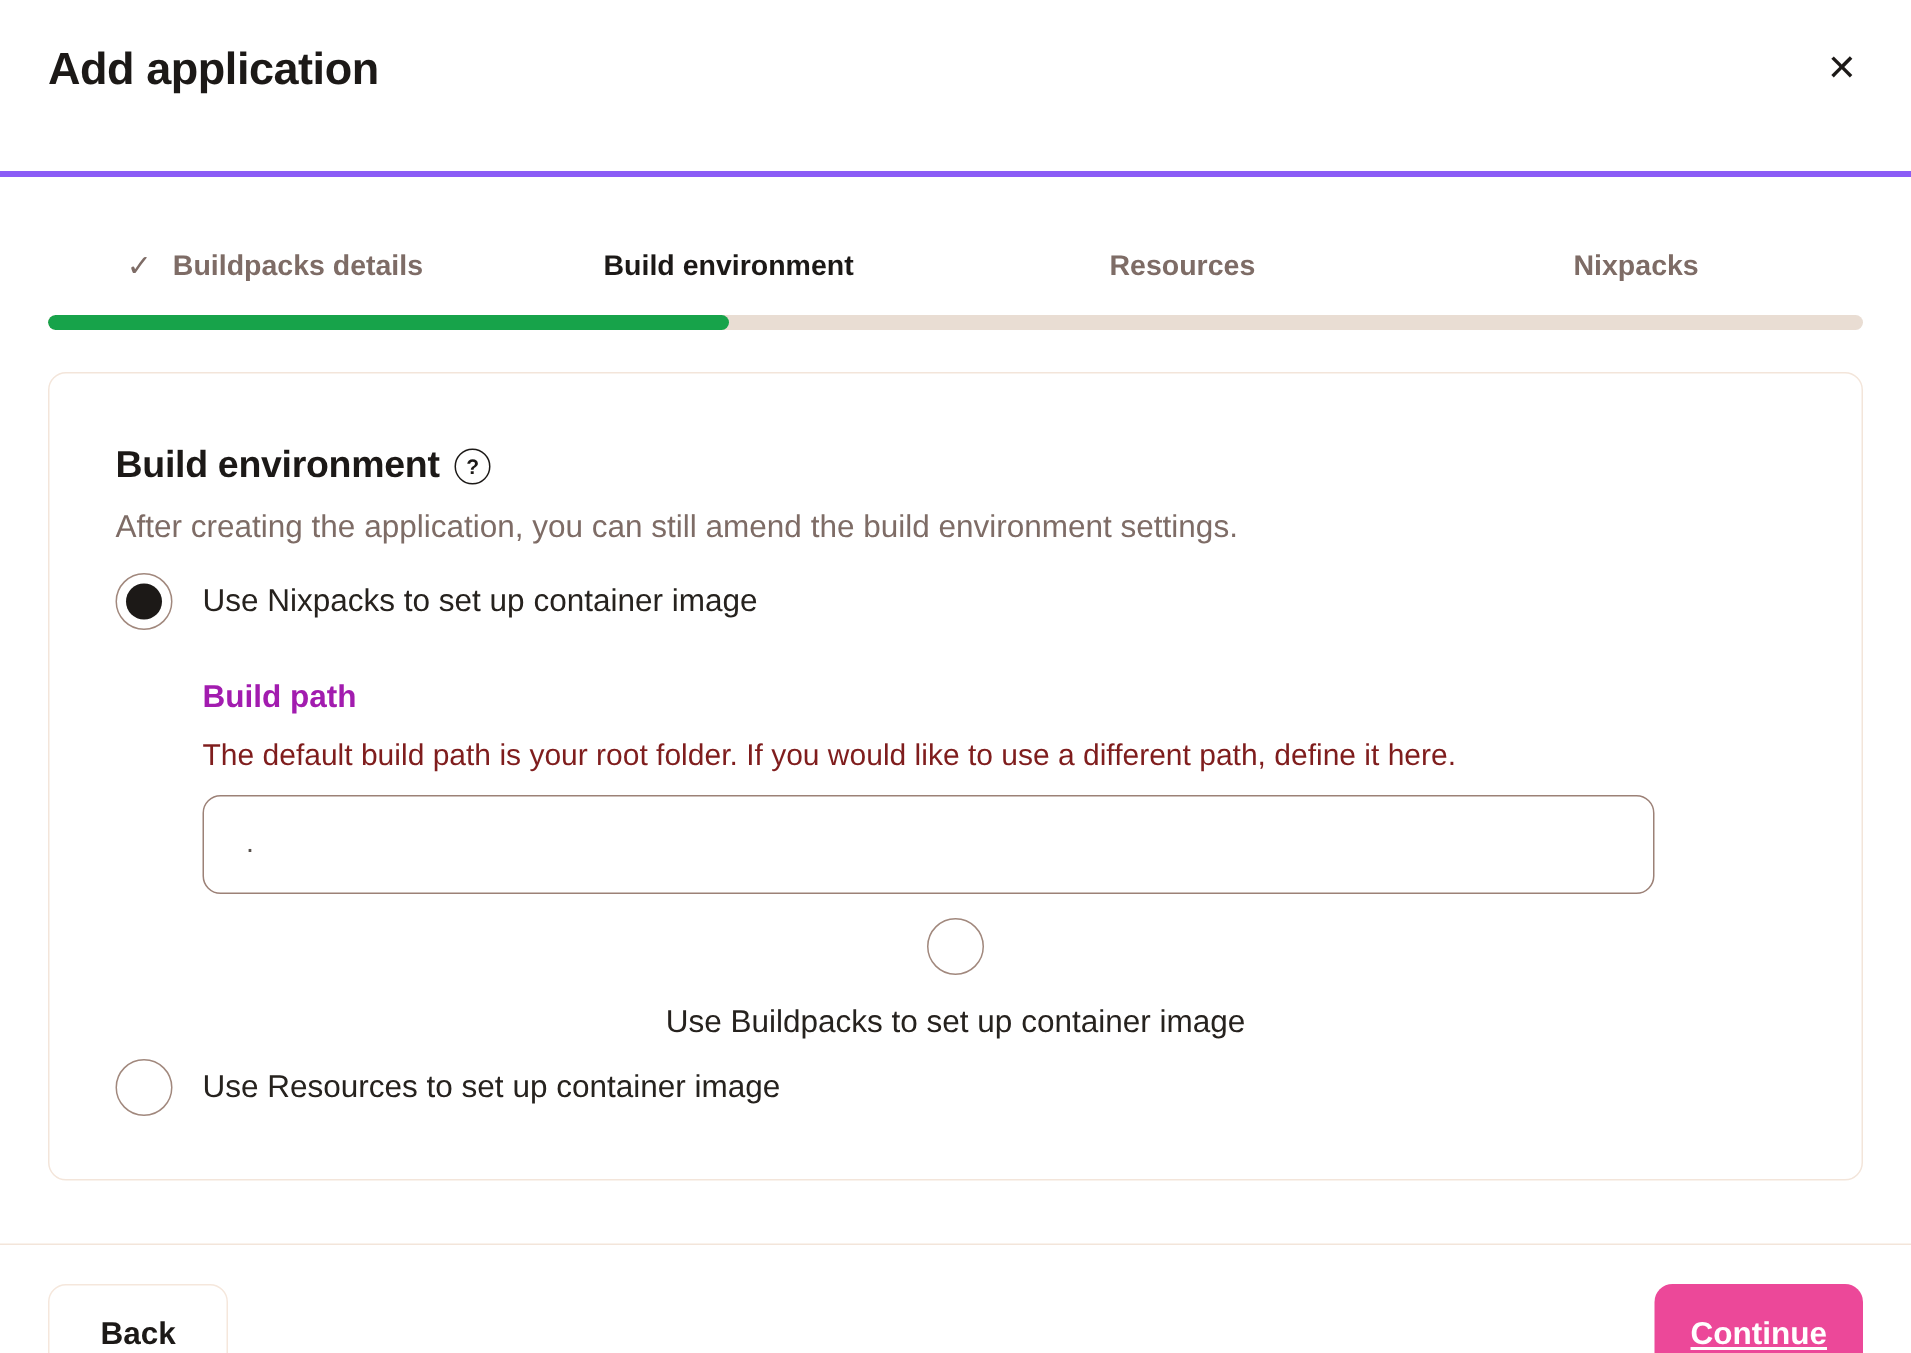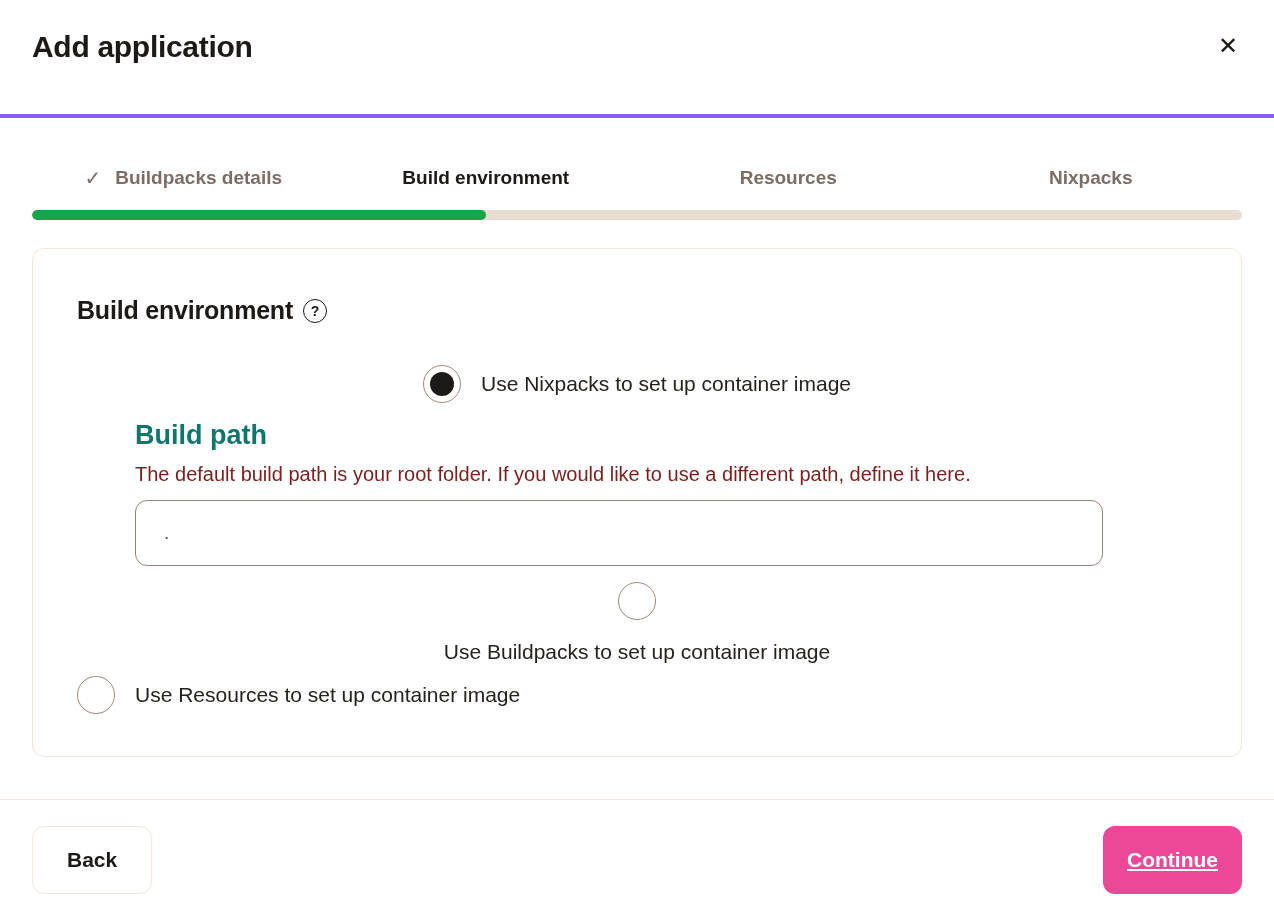--- a/index.html
+++ b/index.html
@@ -27,30 +27,30 @@
   .card { margin: 28px 32px 0; border: 1px solid #f3e5da; border-radius: 12px;
     background: #ffffff; padding: 44px 44px 42px; }
   .card-heading-row { display: flex; align-items: center; gap: 10px; }
   .card-heading-row h2 { font-size: 25px; font-weight: 600; color: #1c1917; line-height: 34px; letter-spacing: -0.2px; }
   .help-icon { width: 24px; height: 24px; border: 1.6px solid #1c1917; border-radius: 50%;
     display: inline-flex; align-items: center; justify-content: center;
     font-size: 14px; font-weight: 700; color: #1c1917; cursor: pointer; margin-top: 2px; }
   .desc { margin-top: 10px; font-size: 21px; line-height: 30px; color: #7e6c66; }
 
   .option { display: flex; align-items: center; gap: 20px; }
-  .option.first { margin-top: 38px; justify-content: center; }
+  .option.first { margin-top: 15px; }
   .option.mt16 { margin-top: 16px; flex-direction: column; }
   .option.mt12 { margin-top: 12px; }
   .radio { width: 38px; height: 38px; flex: 0 0 38px; border: 1.5px solid #a1887d; border-radius: 50%;
     background: #ffffff; display: inline-flex; align-items: center; justify-content: center; cursor: pointer; }
   .radio.selected::after { content: ""; width: 24px; height: 24px; border-radius: 50%; background: #1c1917; }
   .option label { font-size: 21px; color: #26221e; cursor: pointer; }
 
   .nested { margin-left: 58px; }
-  .field-label { margin-top: 18px; font-size: 27px; font-weight: 600; color: #0f766e; line-height: 28px; }
+  .field-label { margin-top: 31px; font-size: 21px; font-weight: 600; color: #a21caf; line-height: 28px; }
   .field-help { margin-top: 12px; font-size: 20px; color: #7f1d1d; line-height: 27px; }
   .field-input { display: block; margin-top: 12px; width: 968px; height: 66px;
     border: 1px solid #9c8177; border-radius: 12px; background: #ffffff;
     padding: 0 28px; font-size: 19px; color: #57504b; font-family: inherit; outline: none; }
 
   
   .footer { margin-top: 42px; border-top: 1px solid #f3e5da; padding: 26px 32px 14px;
     display: flex; justify-content: space-between; align-items: flex-start; }
   .btn { height: 68px; border-radius: 12px; font-size: 21px; font-weight: 600;
     font-family: inherit; cursor: pointer; }
@@ -86,20 +86,21 @@
     <div class="progress-track">
       <div class="progress-fill" style="width:37.5%"></div>
     </div>
   </div>
 
   <section class="card">
     <div class="card-heading-row">
       <h2>Build environment</h2>
       <span class="help-icon">?</span>
     </div>
+    <p class="desc">After creating the application, you can still amend the build environment settings.</p>
 
     <div class="option first">
       <span class="radio selected"></span>
       <label>Use Nixpacks to set up container image</label>
     </div>
 
     <div class="nested">
       <div class="field-label">Build path</div>
       <div class="field-help">The default build path is your root folder. If you would like to use a different path, define it here.</div>
       <input class="field-input" type="text" value="." style="">

